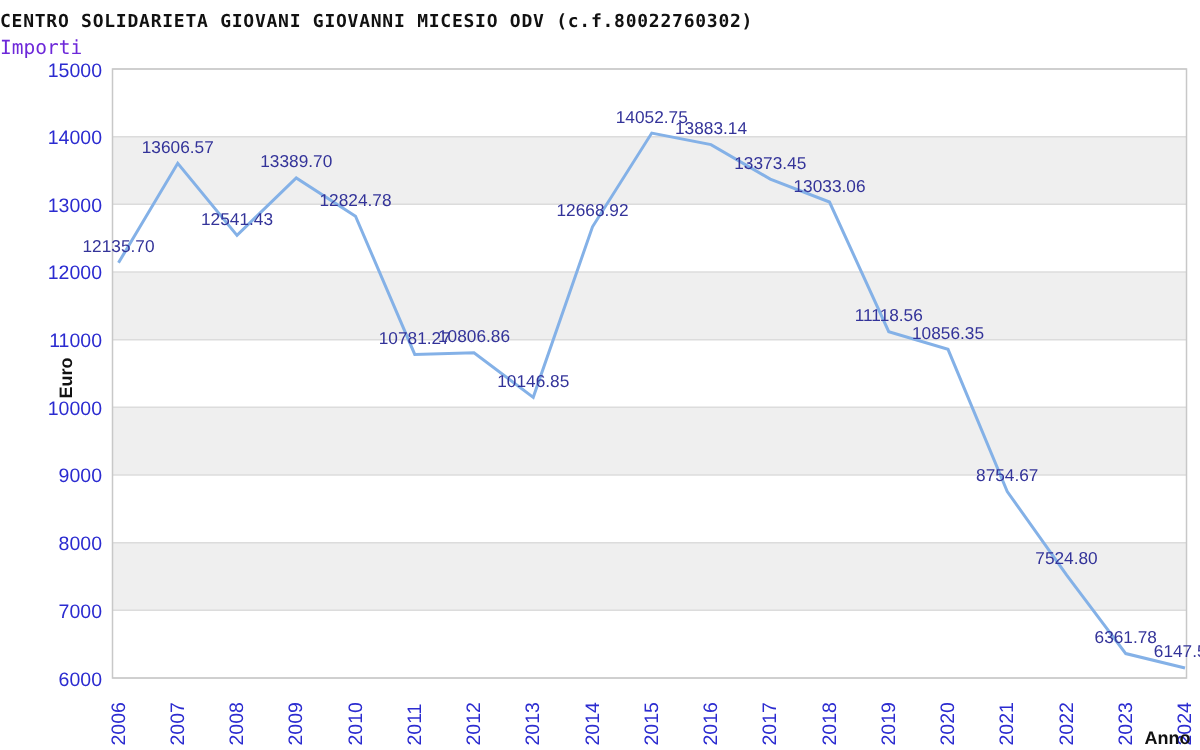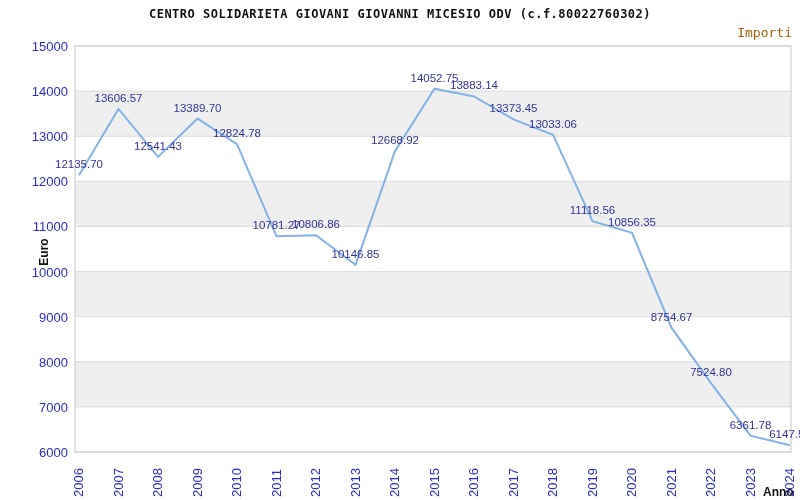--- a/index.html
+++ b/index.html
@@ -1,22 +1,22 @@
 <!DOCTYPE html>
 <html><head>
 <meta charset="utf-8">
 <style>
   html,body{margin:0;padding:0;background:#ffffff;}
   #app{position:relative;width:800px;height:500px;background:#ffffff;overflow:hidden;
        font-family:"Liberation Sans", sans-serif;}
-  .chart-title{position:absolute;top:7px;left:0;width:800px;text-align:center;
+  .chart-title{position:absolute;top:7px;left:0;width:800px;
        font-family:"DejaVu Sans Mono", monospace;font-weight:bold;font-size:12px;
        letter-spacing:0.5px;color:#111111;white-space:nowrap;}
-  .chart-subtitle{position:absolute;top:25px;left:0;width:792px;text-align:right;
-       font-family:"DejaVu Sans Mono", monospace;font-size:13px;color:#a16207;}
+  .chart-subtitle{position:absolute;top:25px;left:0;width:792px;text-align:left;
+       font-family:"DejaVu Sans Mono", monospace;font-size:13px;color:#6d28d9;}
   svg{position:absolute;top:0;left:0;overflow:hidden;}
   text{font-family:"Liberation Sans", sans-serif;}
   .axis-title{font-size:12px;font-weight:bold;fill:#111111;}
 </style>
 </head>
 <body>
 
 <div id="app">
   <div class="chart-title">CENTRO SOLIDARIETA GIOVANI GIOVANNI MICESIO ODV (c.f.80022760302)</div>
   <div class="chart-subtitle">Importi</div>

